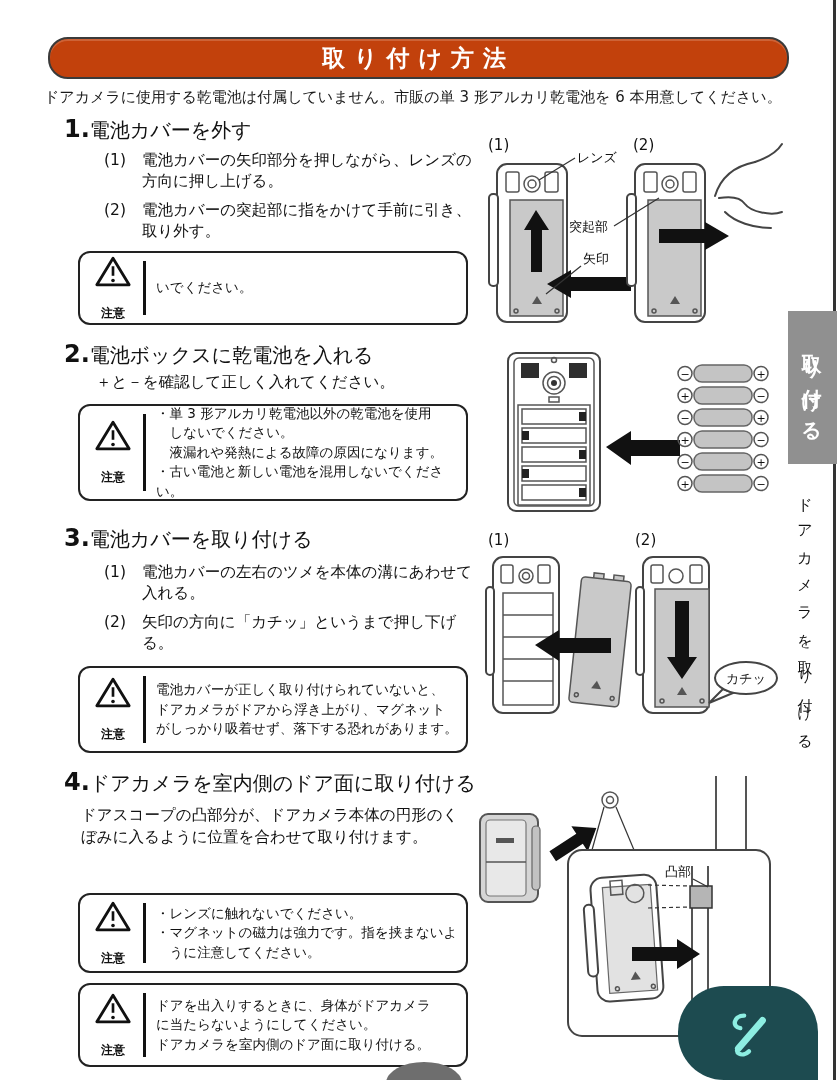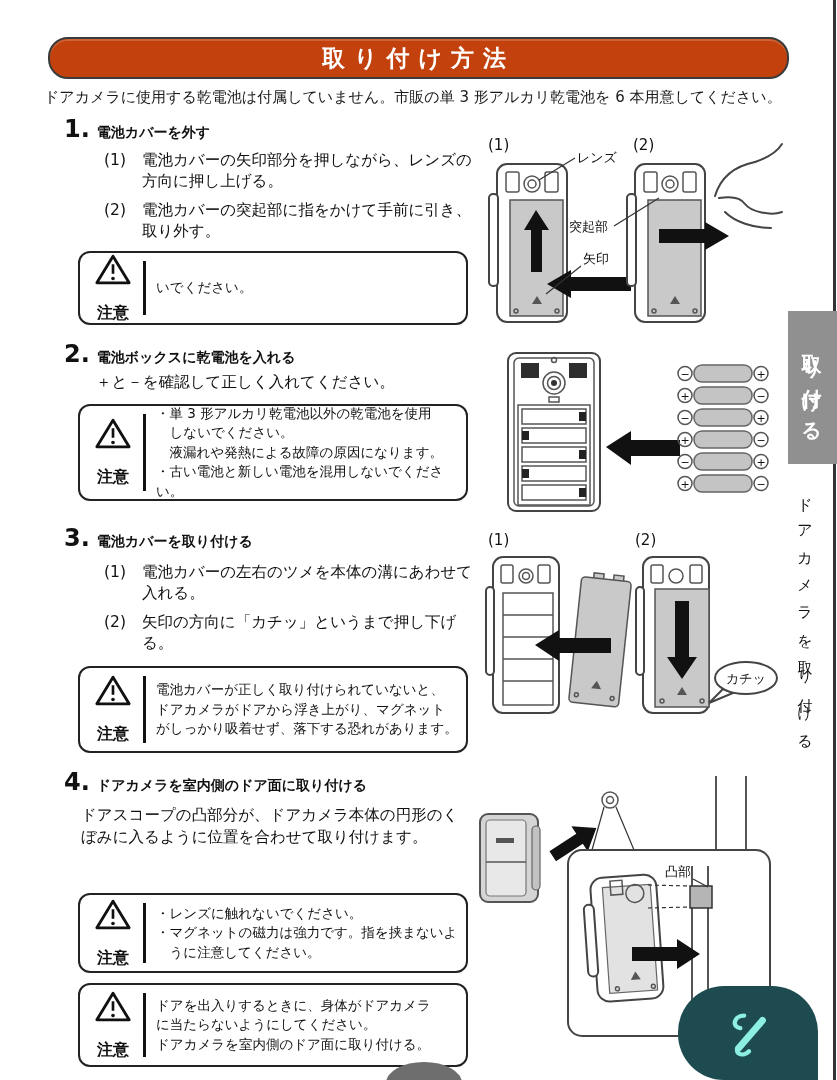--- a/index.html
+++ b/index.html
@@ -8,32 +8,32 @@
   .abs{position:absolute;}
   
   .banner{left:48px;top:37px;width:737px;height:38px;background:#c2410c;border:2px solid #3a3a3a;
           border-radius:20px;display:flex;align-items:center;justify-content:center;
           color:#fff;font-size:23px;font-weight:bold;letter-spacing:9px;
           box-shadow:inset 0 2px 0 rgba(255,255,255,.18);}
   .intro{left:44px;top:87px;width:748px;font-size:15px;line-height:1.35;color:#1a1a1a;}
   
   .stephead{display:flex;align-items:baseline;}
   .stepnum{font-size:24px;font-weight:bold;}
-  .steptitle{font-size:14px;font-weight:bold;margin-left:7px;}
+  .steptitle{font-size:20px;font-weight:normal;}
   .items{font-size:15.5px;line-height:1.38;}
   .item{display:flex;margin-bottom:7px;}
   .marker{width:38px;flex:none;}
   .itext{width:336px;}
   .subline{font-size:15.5px;}
   .bodytext{font-size:15.5px;line-height:1.42;}
   
   .caution{left:78px;width:390px;border:2px solid #222;border-radius:12px;background:#fff;
            display:flex;align-items:center;padding:5px 8px;box-sizing:border-box;}
   .c-left{width:50px;flex:none;display:flex;flex-direction:column;align-items:center;}
-  .c-label{font-size:16px;font-weight:bold;margin-top:17px;}
+  .c-label{font-size:12px;font-weight:bold;margin-top:17px;}
   .c-div{width:3px;background:#111;align-self:stretch;margin:3px 10px 3px 5px;flex:none;}
   .c-text{font-size:13.5px;line-height:1.45;}
   
   .dev{fill:#fff;stroke:#444;stroke-width:2;}
   .devthin{fill:none;stroke:#555;stroke-width:1.5;}
   .cover{fill:#c9c9c9;stroke:#555;stroke-width:1.5;}
   .batt{fill:#c4c4c4;stroke:#666;stroke-width:1.5;}
   .hand{fill:none;stroke:#444;stroke-width:2;stroke-linecap:round;}
   .lead{stroke:#333;stroke-width:1.2;}
   .lead2{stroke:#555;stroke-width:2;}

